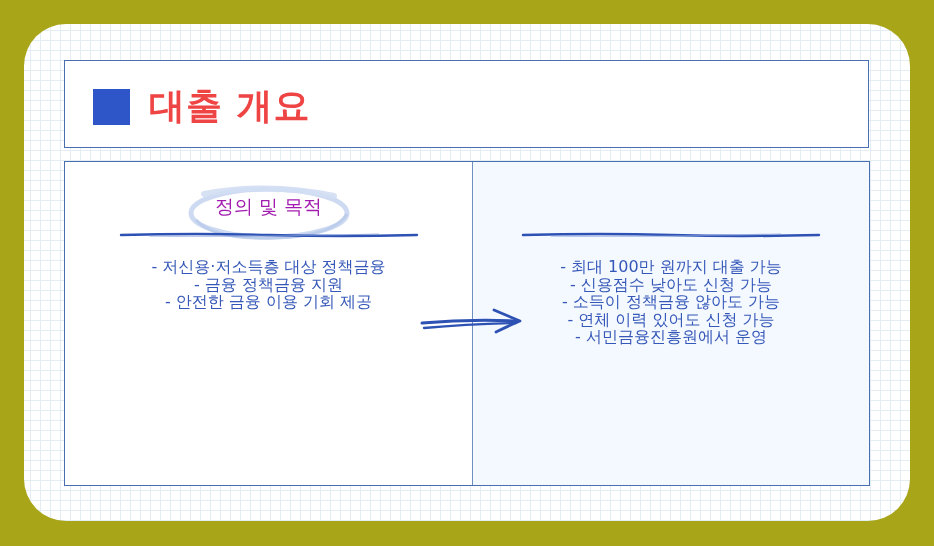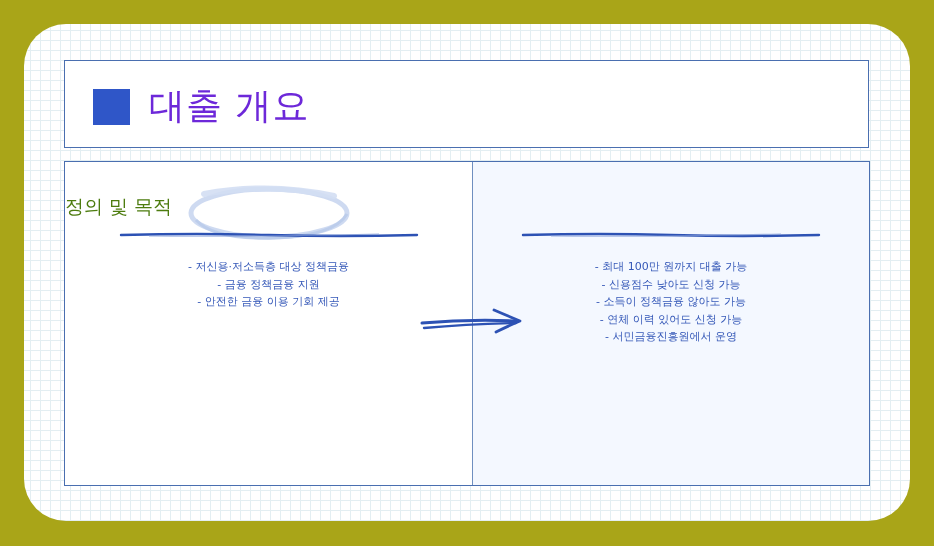--- a/index.html
+++ b/index.html
@@ -17,40 +17,40 @@
     background-position:6px 6px;
   }
   .header-box {
     position:absolute; left:64px; top:60px; width:805px; height:88px;
     background:#fff; border:1px solid #4a6fb0; box-sizing:border-box;
   }
   .header-square {
     position:absolute; left:28px; top:28px; width:37px; height:36px; background:#2f56c8;
   }
   .header-title {
-    position:absolute; left:84px; top:22px; font-size:36px; font-weight:normal;
-    color:#6d28d9; letter-spacing:1px; line-height:46px;
+    position:absolute; left:84px; top:22px; font-size:36px; font-weight:bold;
+    color:#ef4444; letter-spacing:1px; line-height:46px;
   }
   .panels {
     position:absolute; left:64px; top:161px; width:806px; height:325px;
     border:1px solid #4a6fb0; box-sizing:border-box; display:flex;
   }
   .panel { position:relative; height:100%; }
   .panel-left { width:407px; background:#ffffff; border-right:1px solid #6f8fc0; }
   .panel-right { flex:1; background:#f4f8ff; }
   .panel-heading-wrap { position:absolute; left:0; right:0; top:18px; height:60px; }
   .scribble { position:absolute; left:50%; top:0; transform:translateX(-50%); }
   .panel-heading {
-    position:absolute; left:0; right:0; top:14px; 
-    font-size:19px; color:#4d7c0f; line-height:24px;
+    position:absolute; left:0; right:0; top:14px; text-align:center;
+    font-size:19px; color:#a21caf; line-height:24px;
   }
   .underline { position:absolute; left:50%; top:70px; transform:translateX(-50%); }
   .list {
     position:absolute; left:0; right:0; top:96px; margin:0; padding:0; list-style:none;
-    text-align:center; font-size:11px; color:#3558b8; line-height:17.5px;
+    text-align:center; font-size:16px; color:#3558b8; line-height:17.5px;
   }
   .arrow { position:absolute; left:418px; top:305px; }
 </style>
 </head>
 <body>
 
 <div class="card">
 </div>
 
 <div class="header-box">

